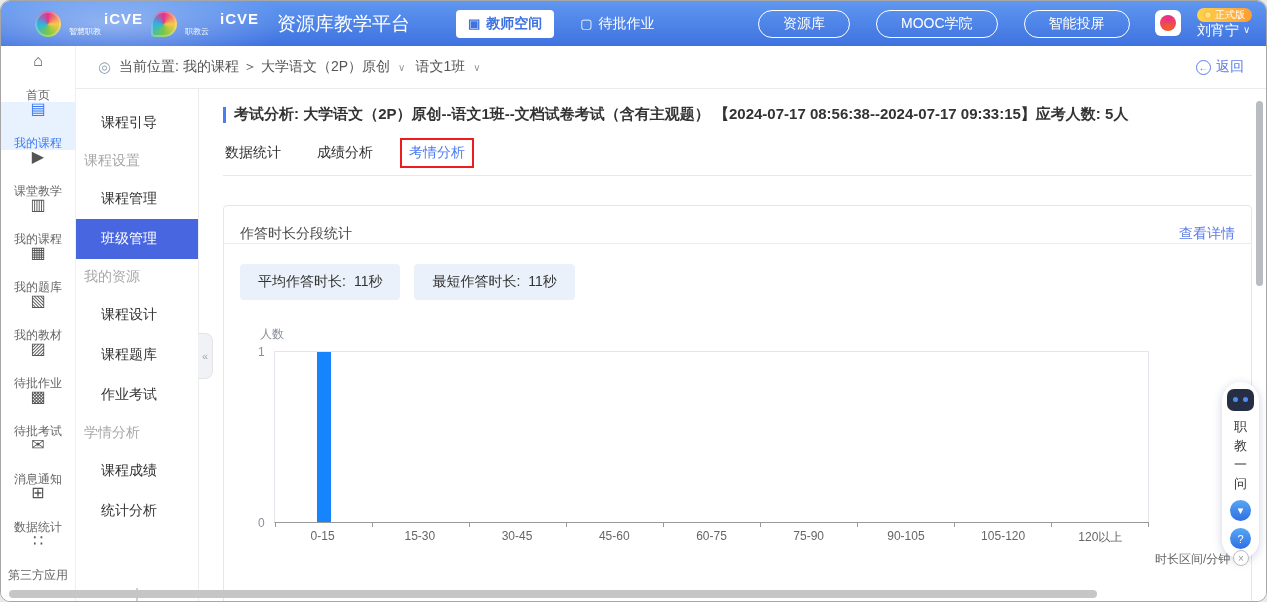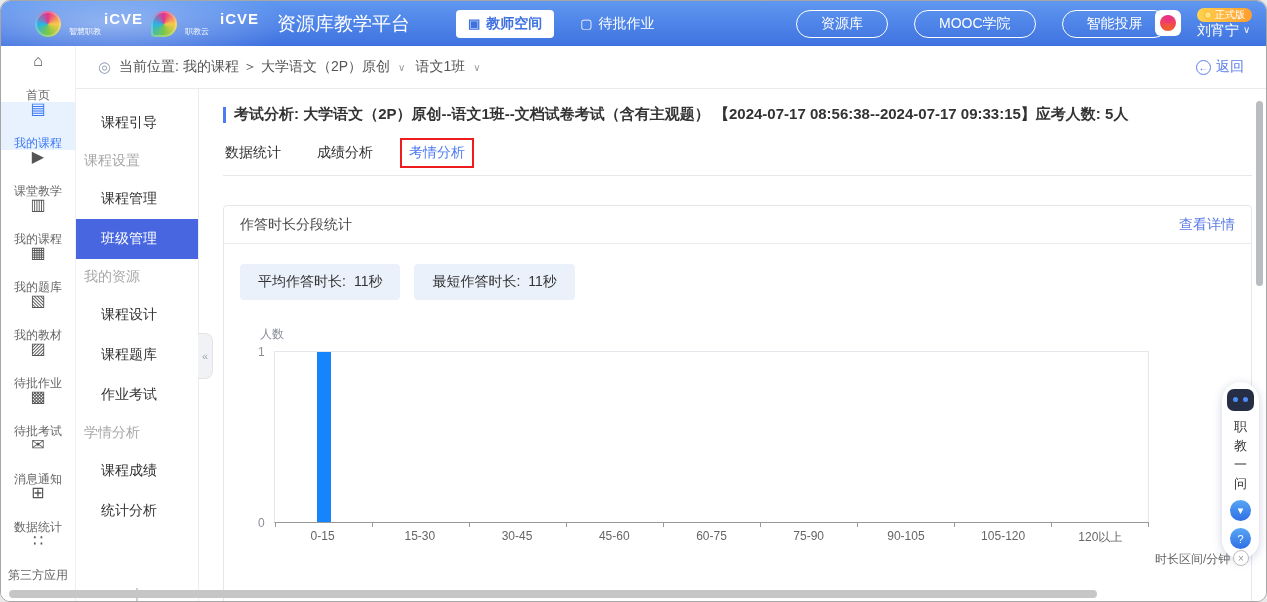--- a/index.html
+++ b/index.html
@@ -18,21 +18,21 @@
   .swirl { width:26px; height:26px; border-radius:50%;
            background:conic-gradient(#e8308a,#f7c948,#7ac943,#2bb3e8,#e8308a); box-shadow:0 0 0 2px rgba(255,255,255,.25) inset; }
   .logo-txt { display:flex; flex-direction:column; line-height:1; }
   .logo-txt b { font-size:15px; letter-spacing:1px;margin-left:35px; }
   .logo-txt i { font-style:normal; font-size:8px; margin-top:2px; opacity:.95; }
   .platform { font-size:19px; margin-left:10px; position:relative; }
   .hdr-nav { position:absolute; left:455px; display:flex; align-items:center; gap:14px; }
   .nav-item { display:flex; align-items:center; gap:6px; font-size:14px; padding:5px 12px; border-radius:4px; cursor:pointer; }
   .nav-item .g { font-size:13px; }
   .nav-item.active { background:#fff; color:#3f72e0; font-weight:bold; }
-  .hdr-btns { position:absolute; left:795px; display:flex; gap:26px; }
+  .hdr-btns { position:absolute; left:757px; display:flex; gap:26px; }
   .hdr-btn { border:1px solid #fff; border-radius:15px; padding:4px 24px; font-size:14px; cursor:pointer; }
   .hdr-user { position:absolute; right:14px; display:flex; align-items:center; gap:16px; }
   .avatar { width:26px; height:26px; background:#fff; border-radius:6px; display:flex; align-items:center; justify-content:center; }
   .avatar span { width:16px; height:16px; border-radius:50%; background:conic-gradient(#e8308a,#f25c2a,#e8308a); }
   .user-col { display:flex; flex-direction:column; align-items:flex-start; line-height:1.2; }
   .vbadge { display:flex; align-items:center; gap:3px; background:linear-gradient(90deg,#ffd24d,#ff9d2e);
             color:#fff; font-size:10px; padding:1px 7px; border-radius:8px; }
   .medal { width:8px; height:8px; border-radius:50%; background:#ffe27a; border:1px solid #f6b33a; }
   .uname { font-size:14px; display:flex; gap:4px; align-items:center; }
   .uname .chev { font-size:10px; opacity:.9; }
@@ -73,21 +73,21 @@
   .ex-title { display:flex; align-items:center; gap:8px; font-size:15px; font-weight:bold; color:#333; }
   .ex-title .tbar { width:3px; height:16px; background:#4d7bf3; }
   .tabs { display:flex; gap:36px; margin-top:20px; border-bottom:1px solid #e8e8e8; padding:0 0 13px 2px; font-size:14px; color:#333; }
   .tab { cursor:pointer; position:relative; }
   .tab.active { color:#4d7bf3; }
   .anno-box { display:none; }
   .tab.annotated .anno-box { display:block; position:absolute; left:-9px; right:-9px; top:-6px; bottom:-6px;
               border:2px solid #ee1c1c; }
 
   .panel { border:1px solid #e5e7eb; border-radius:4px; margin-top:29px; background:#fff; }
-  .panel-h { height:38px; display:flex; align-items:center; justify-content:space-between;
+  .panel-h { height:38px; display:flex; align-items:flex-end; justify-content:space-between;
              padding:0 16px; border-bottom:1px solid #ececec; font-size:14px; color:#4a4a4a; }
   .detail-link { color:#5b7ce8; cursor:pointer; font-size:14px; }
   .chips { display:flex; gap:14px; margin:20px 0 0 16px; }
   .chip { background:#eaf1fb; border-radius:4px; padding:9px 18px; font-size:14px; color:#333; display:flex; gap:8px; }
 
   
   .chart-wrap { position:relative; margin:26px 0 0 0; padding-bottom:46px; }
   .ylab { margin-left:36px; font-size:12px; color:#8a8f99; }
   .plot-row { position:relative; margin:8px 102px 0 50px; }
   .plot { position:relative; height:172px; border:1px solid #e3e6ea; border-bottom:1px solid #999; background:#fff; }

